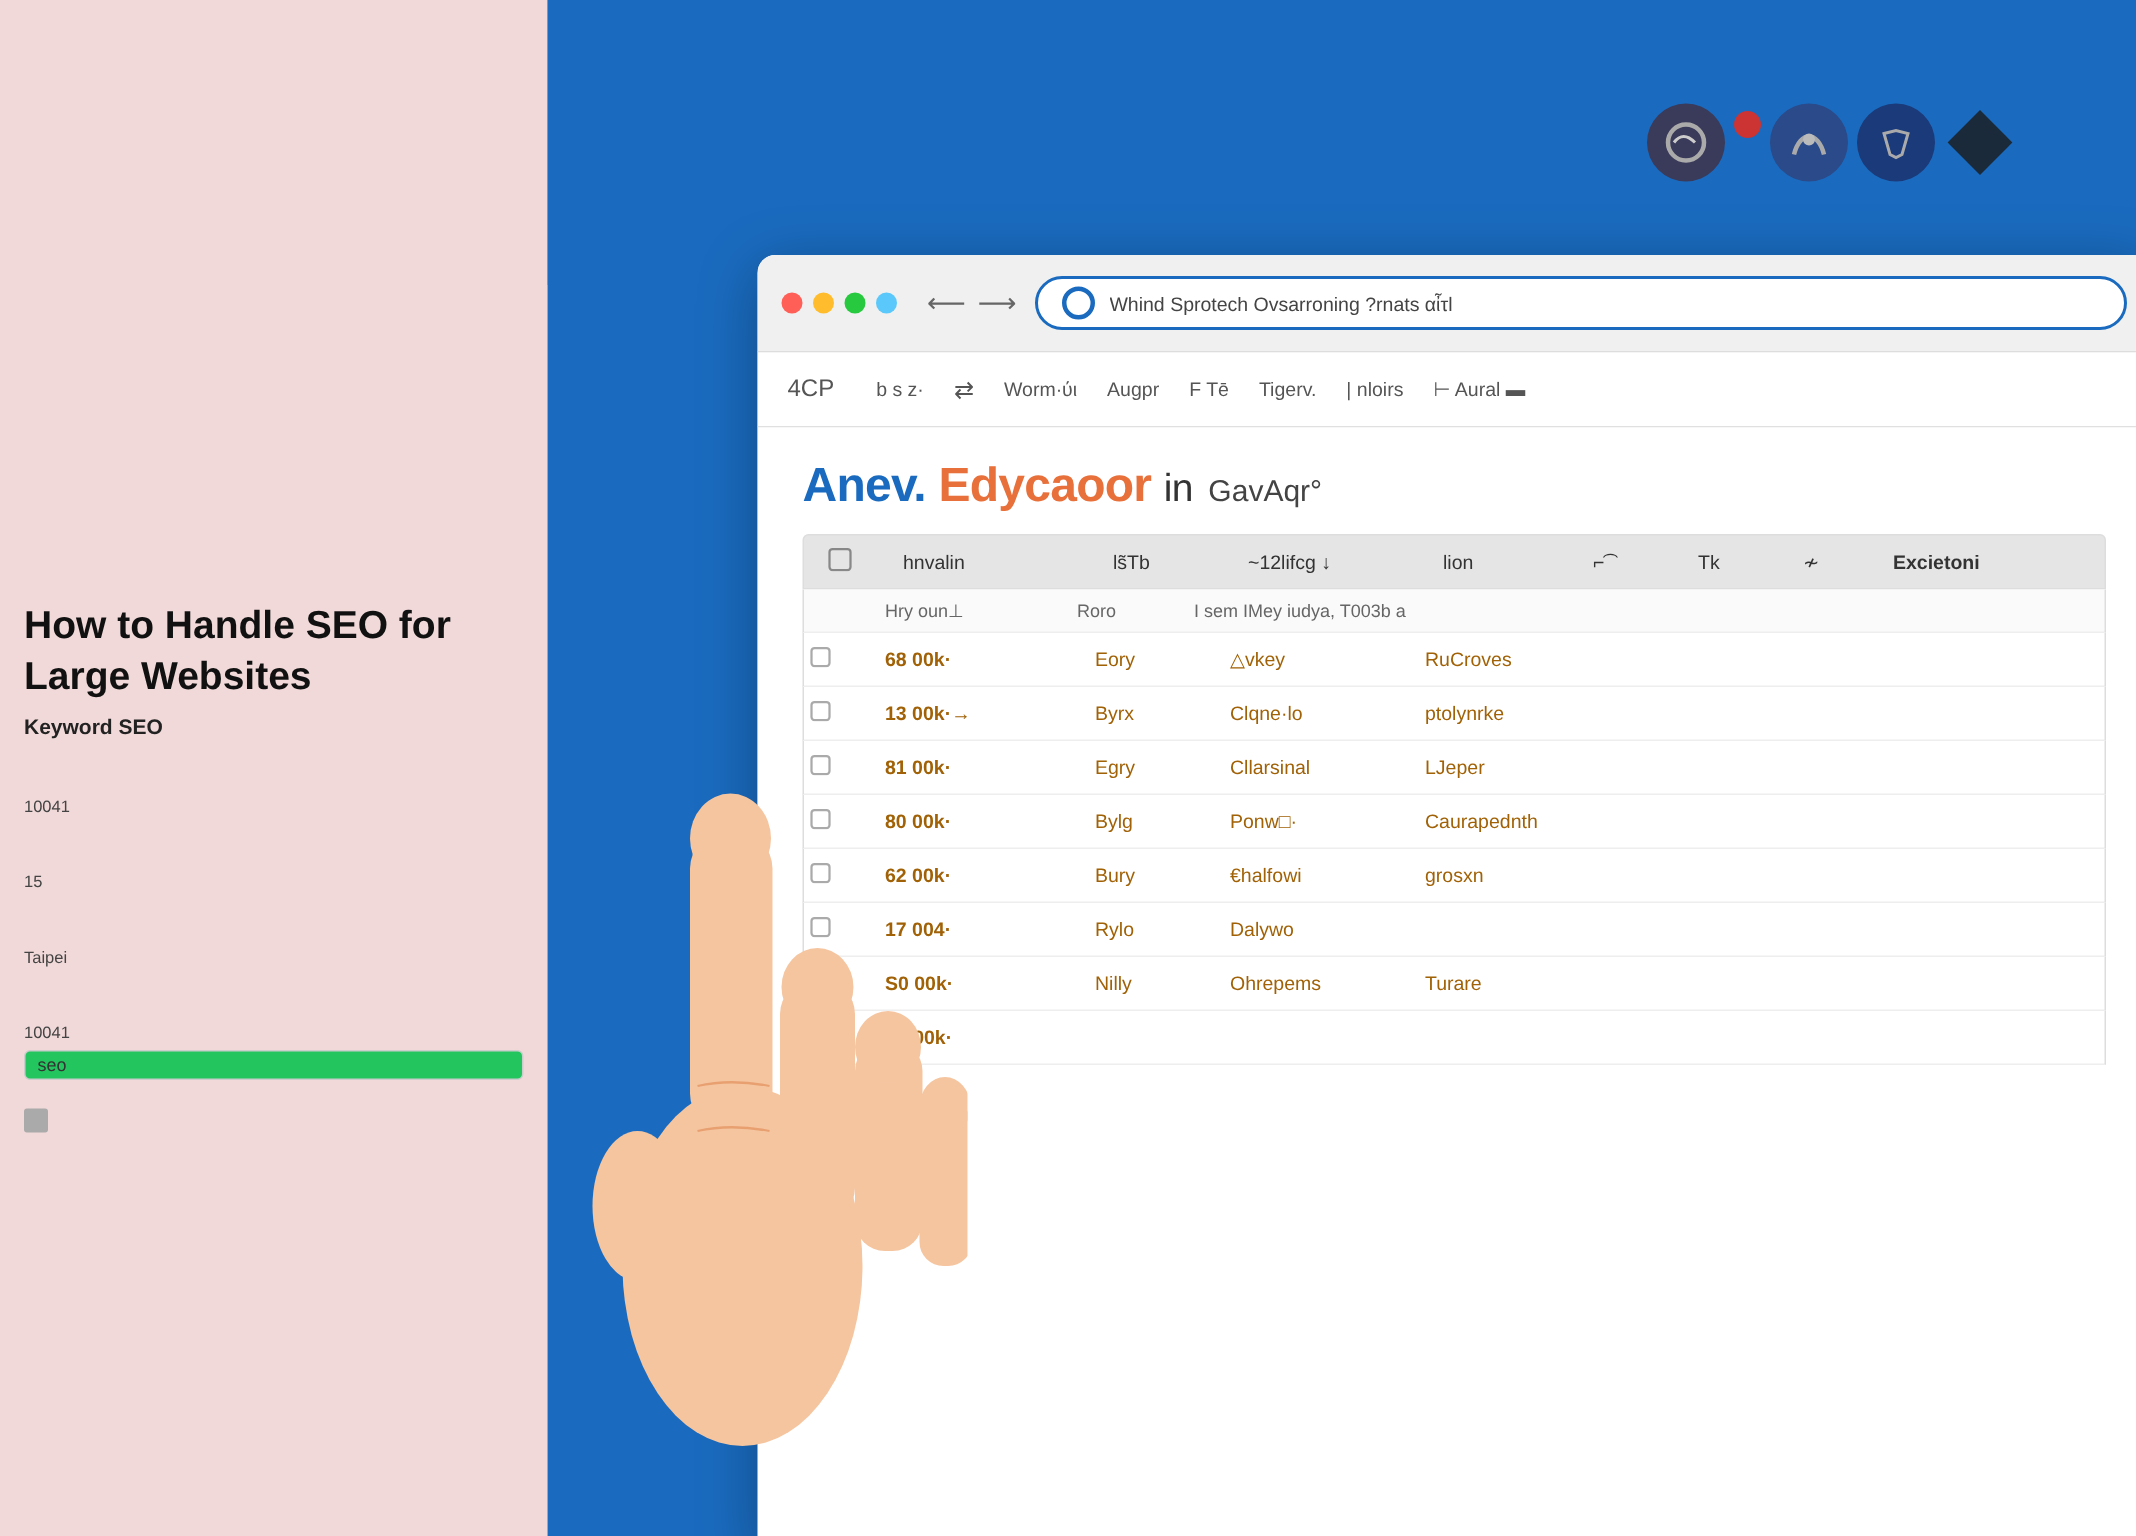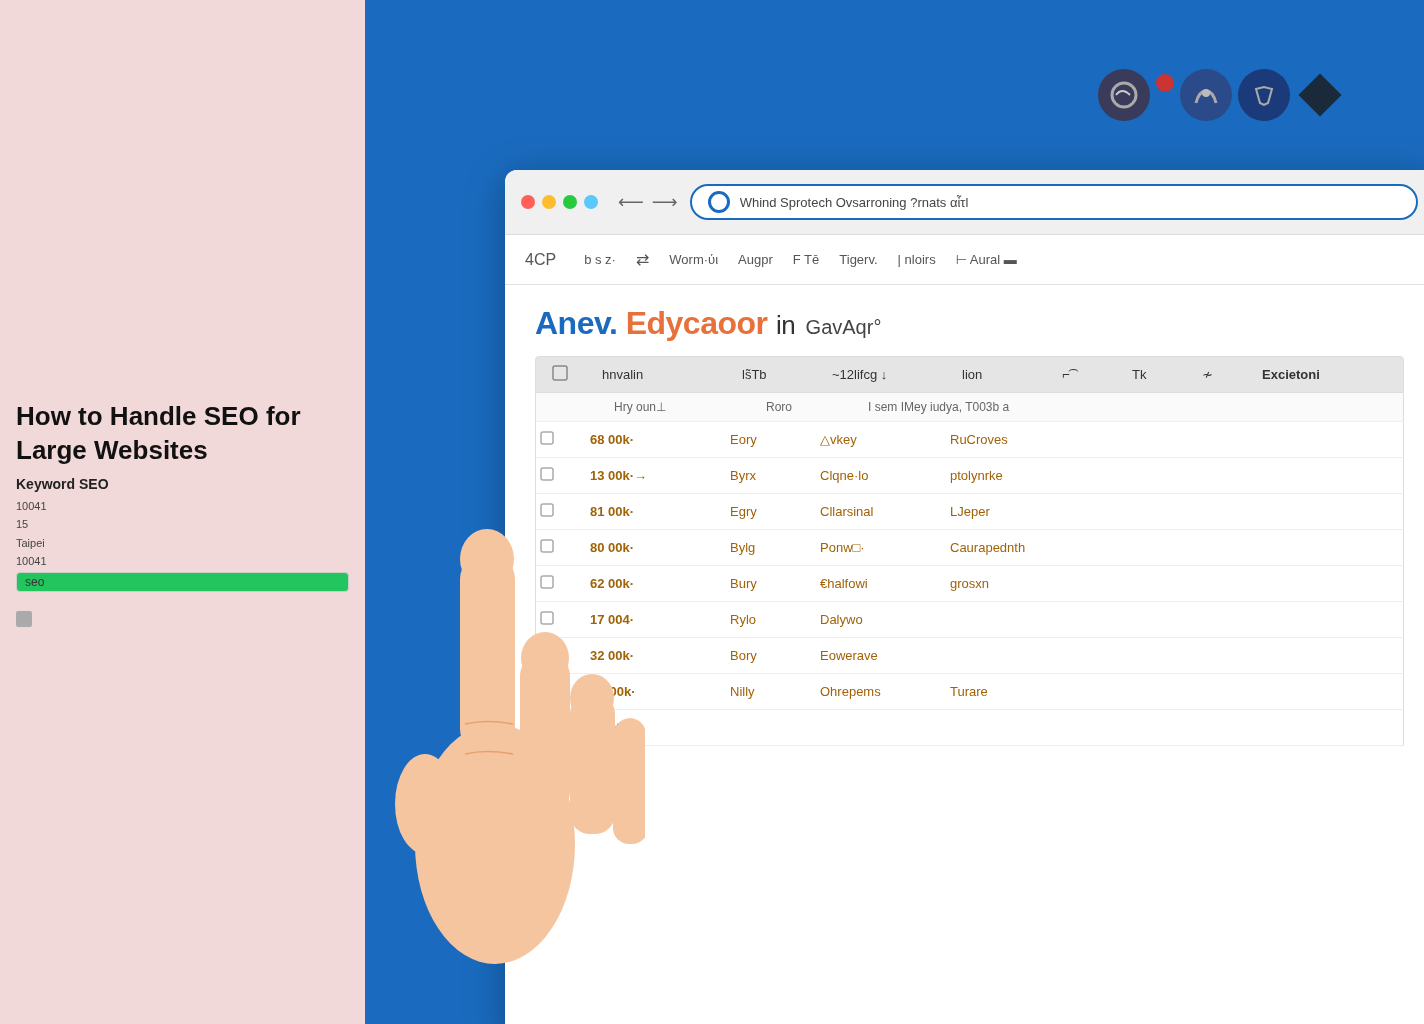--- a/index.html
+++ b/index.html
@@ -39,20 +39,21 @@
       font-weight: 600;
       color: #222;
       margin-bottom: 6px;
     }
 
     .sidebar-meta {
       font-size: 11px;
       color: #444;
       margin-bottom: 2px;
       line-height: 1.5;
+      margin-top: 32px;
     }
 
     .sidebar-url {
       font-size: 10px;
       color: #555;
       margin-bottom: 12px;
       word-break: break-all;
     }
 
     .sidebar-tag {
@@ -269,21 +270,21 @@
     .table-sub-header {
       display: flex;
       align-items: center;
       background: #fafafa;
       padding: 7px 16px;
       border-left: 1px solid #ddd;
       border-right: 1px solid #ddd;
       border-bottom: 1px solid #eee;
       font-size: 12px;
       color: #666;
-      gap: 32px;
+      gap: 8px;
     }
   </style>
 </head>
 <body>
 
 <div class="left-sidebar">
   <div class="sidebar-title">How to Handle SEO for Large Websites</div>
   <div class="sidebar-keyword">Keyword SEO</div>
   <div class="sidebar-meta">10041</div>
   <div class="sidebar-meta">15</div>
@@ -443,29 +444,20 @@
       <div class="data-table-row">
         <span style="width:30px;"><svg width="14" height="14" viewBox="0 0 14 14">
               <rect x="1" y="1" width="12" height="12" rx="2" fill="none" stroke="#aaa" stroke-width="1.5"></rect>
             </svg></span>
         <span style="width:120px;font-weight:700;">17 004·</span>
         <span style="width:70px;">Rylo</span>
         <span style="width:110px;">Dalywo</span>
         <span style="flex:1;"></span>
       </div>
 
-      <div class="data-table-row">
-        <span style="width:30px;"><svg width="14" height="14" viewBox="0 0 14 14">
-              <rect x="1" y="1" width="12" height="12" rx="2" fill="none" stroke="#aaa" stroke-width="1.5"></rect>
-            </svg></span>
-        <span style="width:120px;font-weight:700;">32 00k·</span>
-        <span style="width:70px;">Bory</span>
-        <span style="width:110px;">Eowerave</span>
-        <span style="flex:1;"></span>
-      </div>
 
       <div class="data-table-row">
         <span style="width:30px;"><svg width="14" height="14" viewBox="0 0 14 14">
               <rect x="1" y="1" width="12" height="12" rx="2" fill="none" stroke="#aaa" stroke-width="1.5"></rect>
             </svg></span>
         <span style="width:120px;font-weight:700;">S0 00k·</span>
         <span style="width:70px;">Nilly</span>
         <span style="width:110px;">Ohrepems</span>
         <span style="flex:1;">Turare</span>
       </div>

